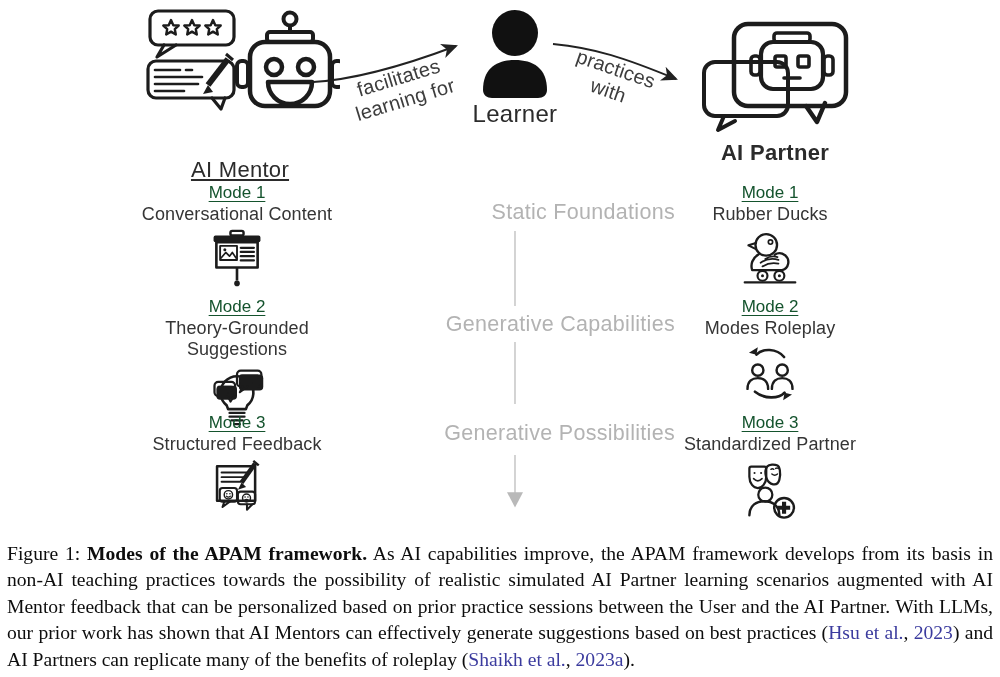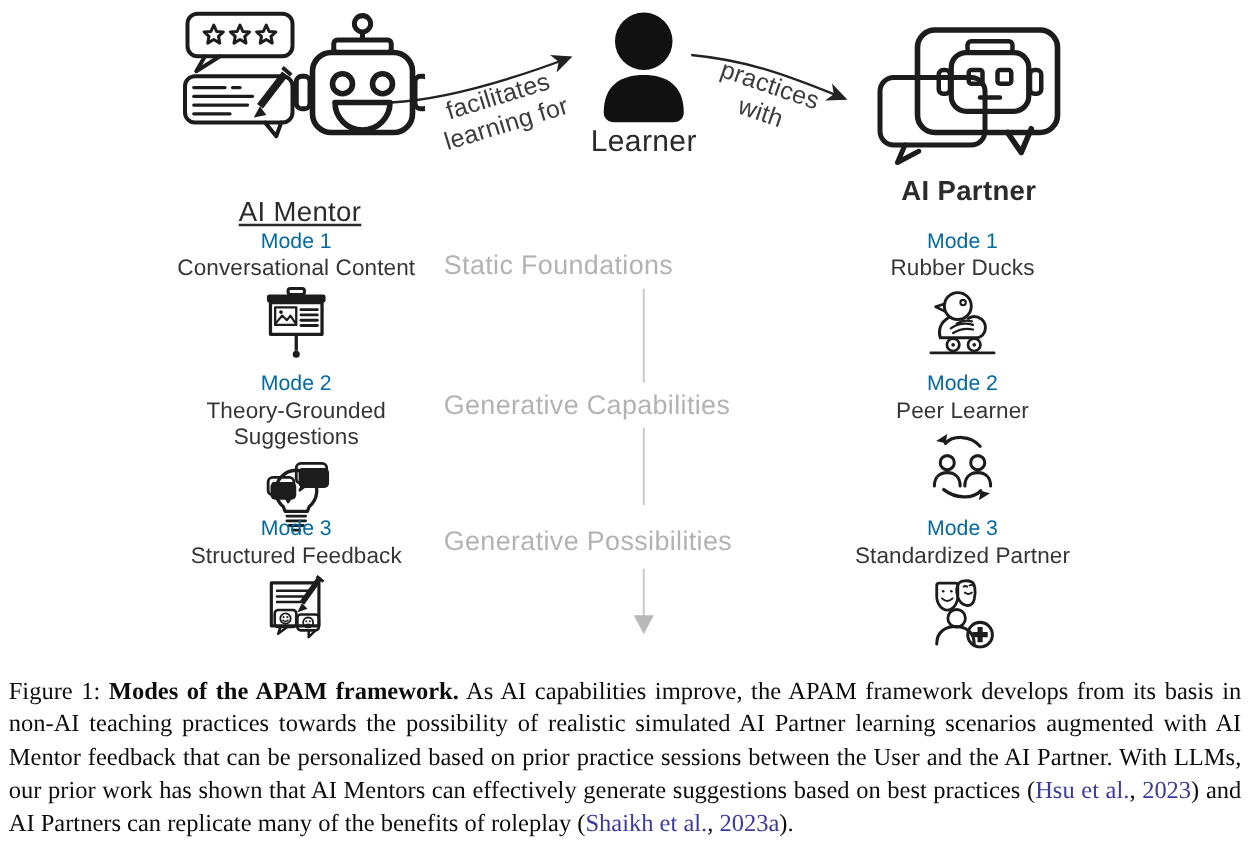--- a/index.html
+++ b/index.html
@@ -4,24 +4,24 @@
 <style>
   html,body{margin:0;padding:0;background:#ffffff;}
   #page{position:relative;width:1000px;height:677px;background:#ffffff;overflow:hidden;
         font-family:"Liberation Sans",sans-serif;color:#2e2e2e;}
   .abs{position:absolute;}
   svg{display:block;}
   .stroke{fill:none;stroke:#1c1c1c;stroke-linecap:round;stroke-linejoin:round;}
   .actor-label{font-size:22px;letter-spacing:.3px;color:#2b2b2b;text-align:center;}
   .arrow-label{font-size:20px;line-height:23px;color:#3d3d3d;text-align:center;letter-spacing:.2px;}
   .mode-group{width:236px;text-align:center;}
-  .mode-head{font-size:17px;color:#0369a1;text-underline-offset:3px;line-height:20px;}
+  .mode-head{font-size:17px;color:#14532d;text-decoration:underline;text-underline-offset:3px;line-height:20px;}
   .mode-title{font-size:18px;color:#353535;line-height:21px;margin-top:1px;letter-spacing:.1px;}
   .mode-icon{display:flex;justify-content:center;margin-top:4px;}
-  .level{width:320px;text-align:left;font-size:21.5px;color:#b3b3b3;letter-spacing:.3px;}
+  .level{width:320px;text-align:right;font-size:21.5px;color:#b3b3b3;letter-spacing:.3px;}
   #caption{left:7px;top:541px;width:986px;font-family:Liberation Serif, serif;
            font-size:19.6px;line-height:26.4px;color:#0d0d0d;text-align:justify;}
   #caption b{font-weight:bold;}
   .cite{color:#3b3b9e;cursor:pointer;}
 </style>
 </head>
 <body>
 
 <div id="page">
 
@@ -215,21 +215,21 @@
         <circle cx="24" cy="48" r="1.6" fill="#1c1c1c"></circle>
         <circle class="stroke" cx="42" cy="48" r="5.3" stroke-width="2.3" fill="#fff"></circle>
         <circle cx="42" cy="48" r="1.6" fill="#1c1c1c"></circle>
         <line x1="5" y1="55" x2="59" y2="55" stroke="#1c1c1c" stroke-width="2.3" stroke-linecap="round"></line>
       </svg>
     </div>
   </div>
 
   <div class="abs mode-group" style="left:652px;top:297px;">
     <div class="mode-head">Mode 2</div>
-    <div class="mode-title">Peer Learner</div>
+    <div class="mode-title">Modes Roleplay</div>
     <div class="mode-icon">
       <svg width="60" height="58" viewBox="0 0 64 58">
         <circle class="stroke" cx="19" cy="27" r="6" stroke-width="2.6"></circle>
         <path class="stroke" d="M8,47 c0,-8.5 5.5,-11.5 11,-11.5 c5.5,0 11,3 11,11.5" stroke-width="2.6"></path>
         <circle class="stroke" cx="45" cy="27" r="6" stroke-width="2.6"></circle>
         <path class="stroke" d="M34,47 c0,-8.5 5.5,-11.5 11,-11.5 c5.5,0 11,3 11,11.5" stroke-width="2.6"></path>
         <path class="stroke" d="M47,13 C39,3.5 24,3.5 17.5,10.5" stroke-width="2.8"></path>
         <path d="M17.5,10.5 l1.5,-8 l-9.5,6 z" fill="#1c1c1c"></path>
         <path class="stroke" d="M16,50 C26,58 41,58 47.5,51" stroke-width="2.8"></path>
         <path d="M47.5,51 l-1.5,8 l9.5,-6 z" fill="#1c1c1c"></path>

